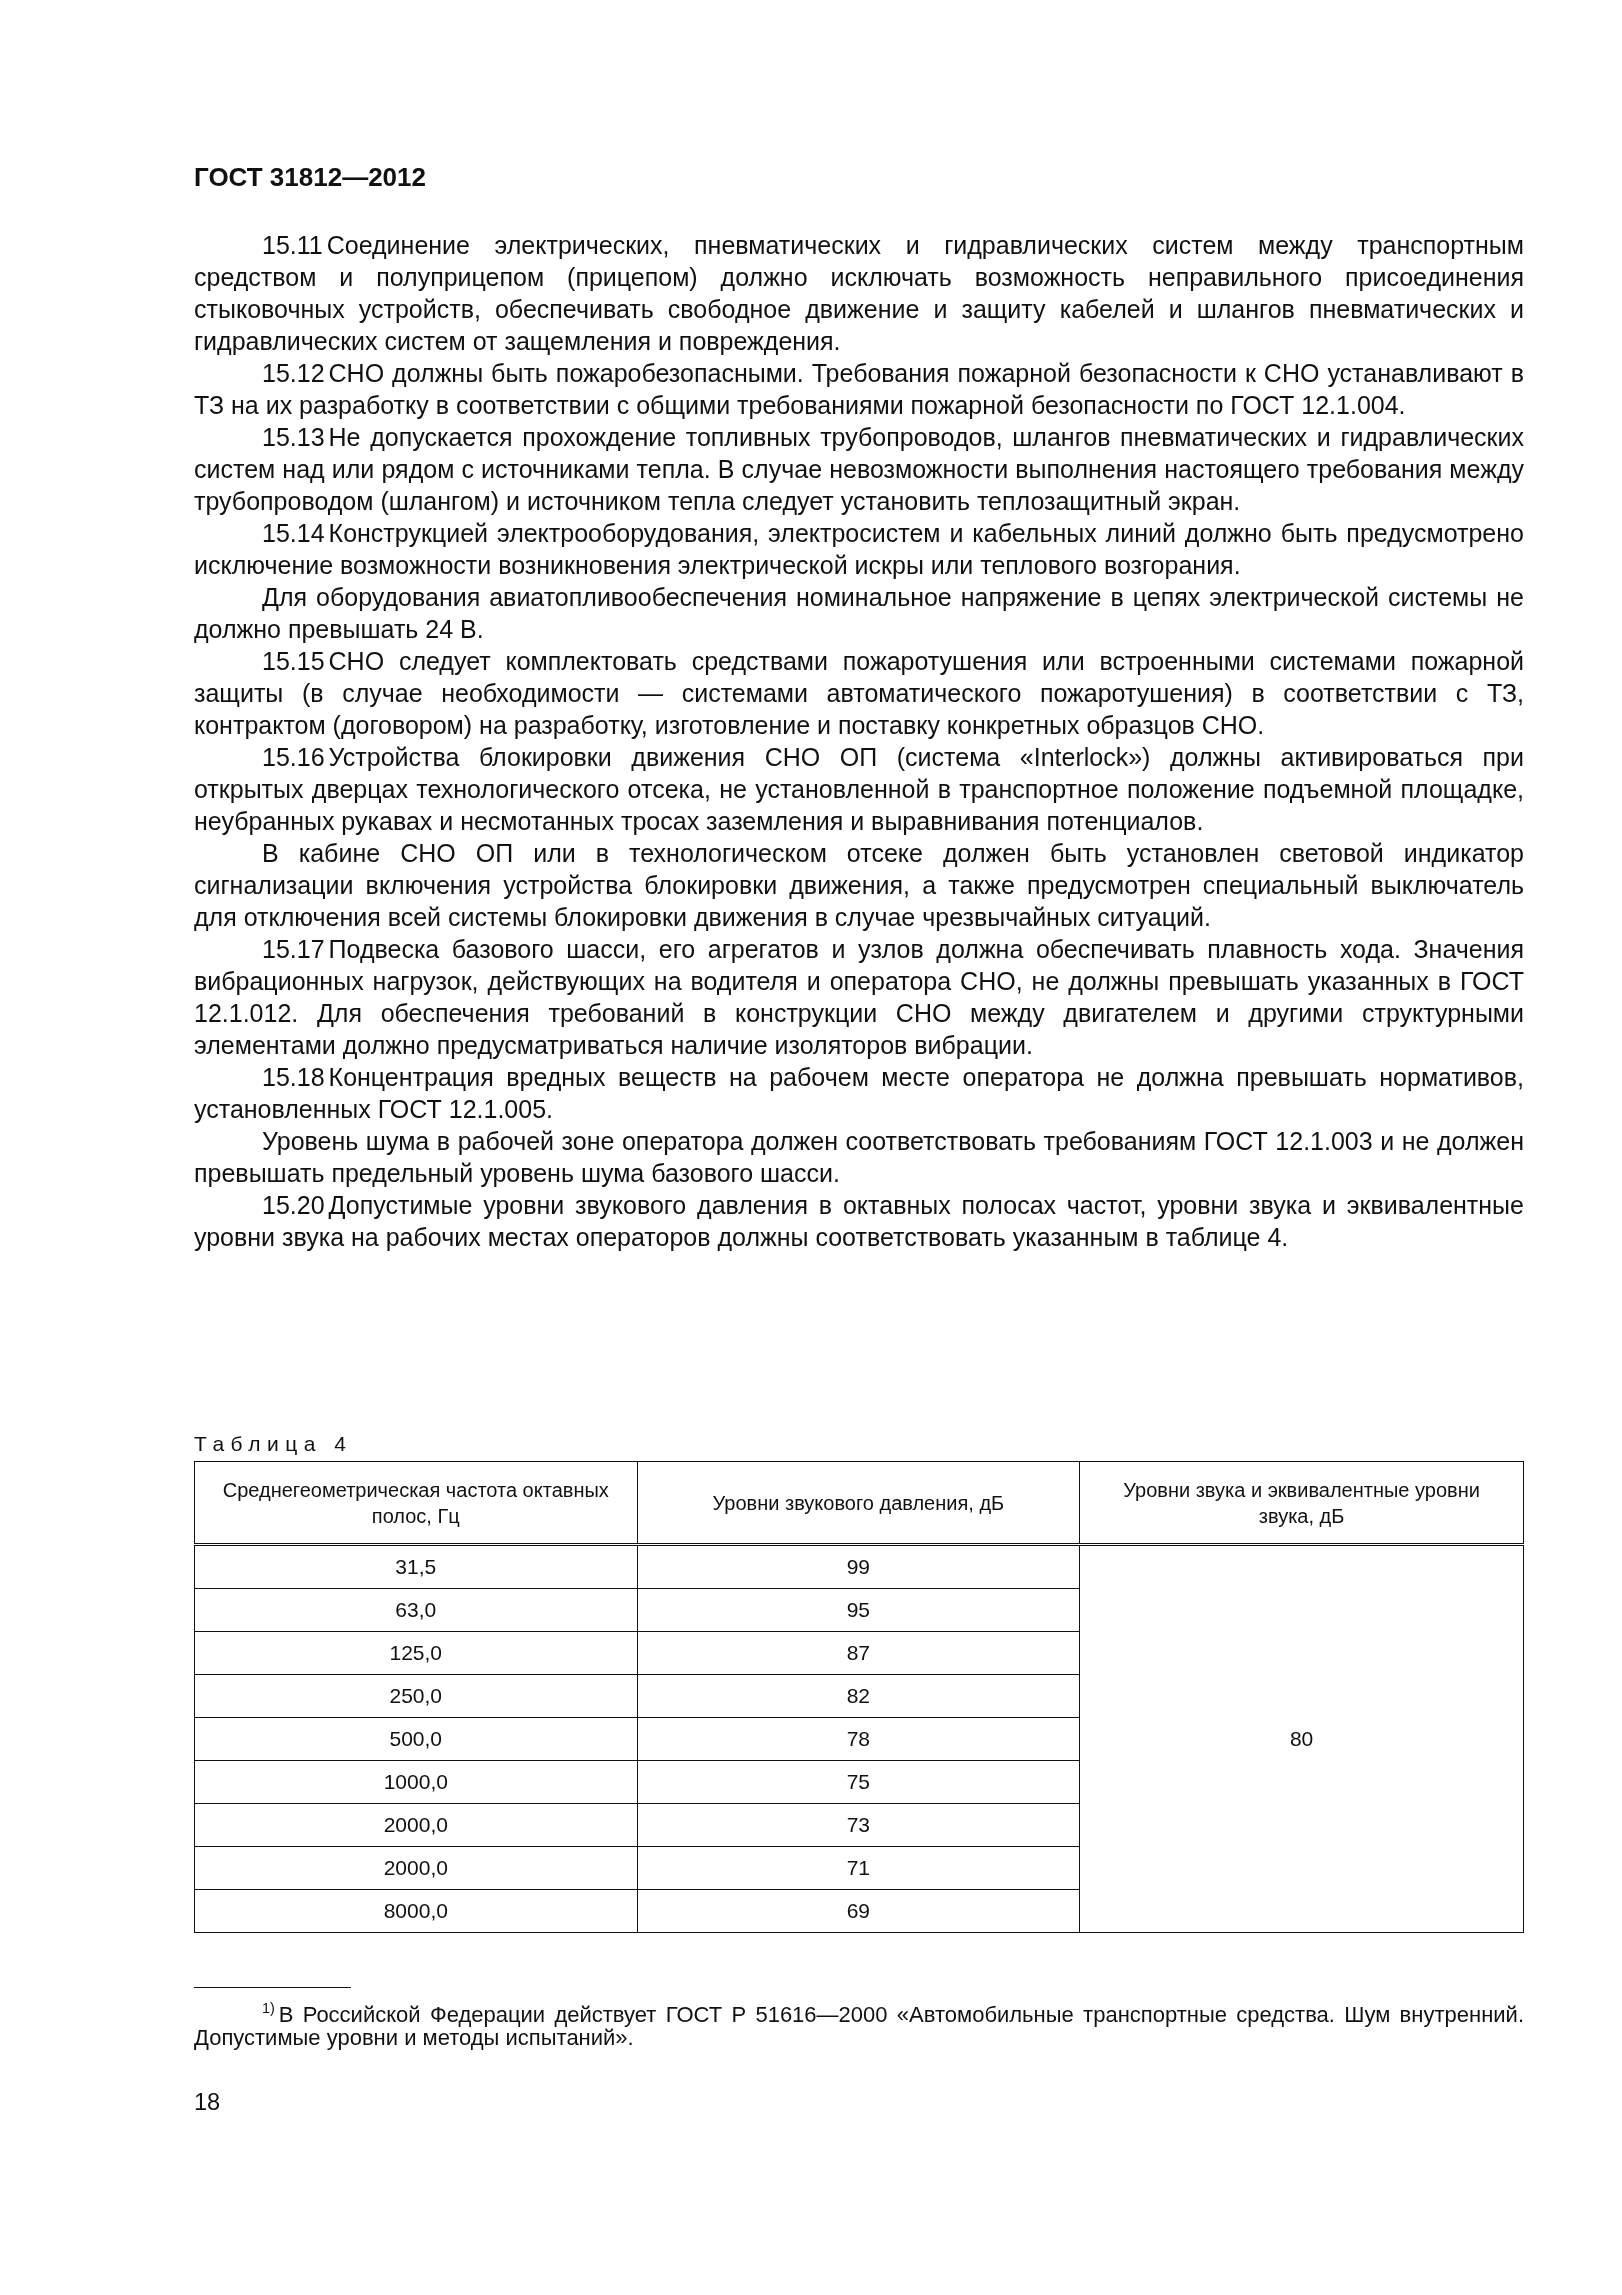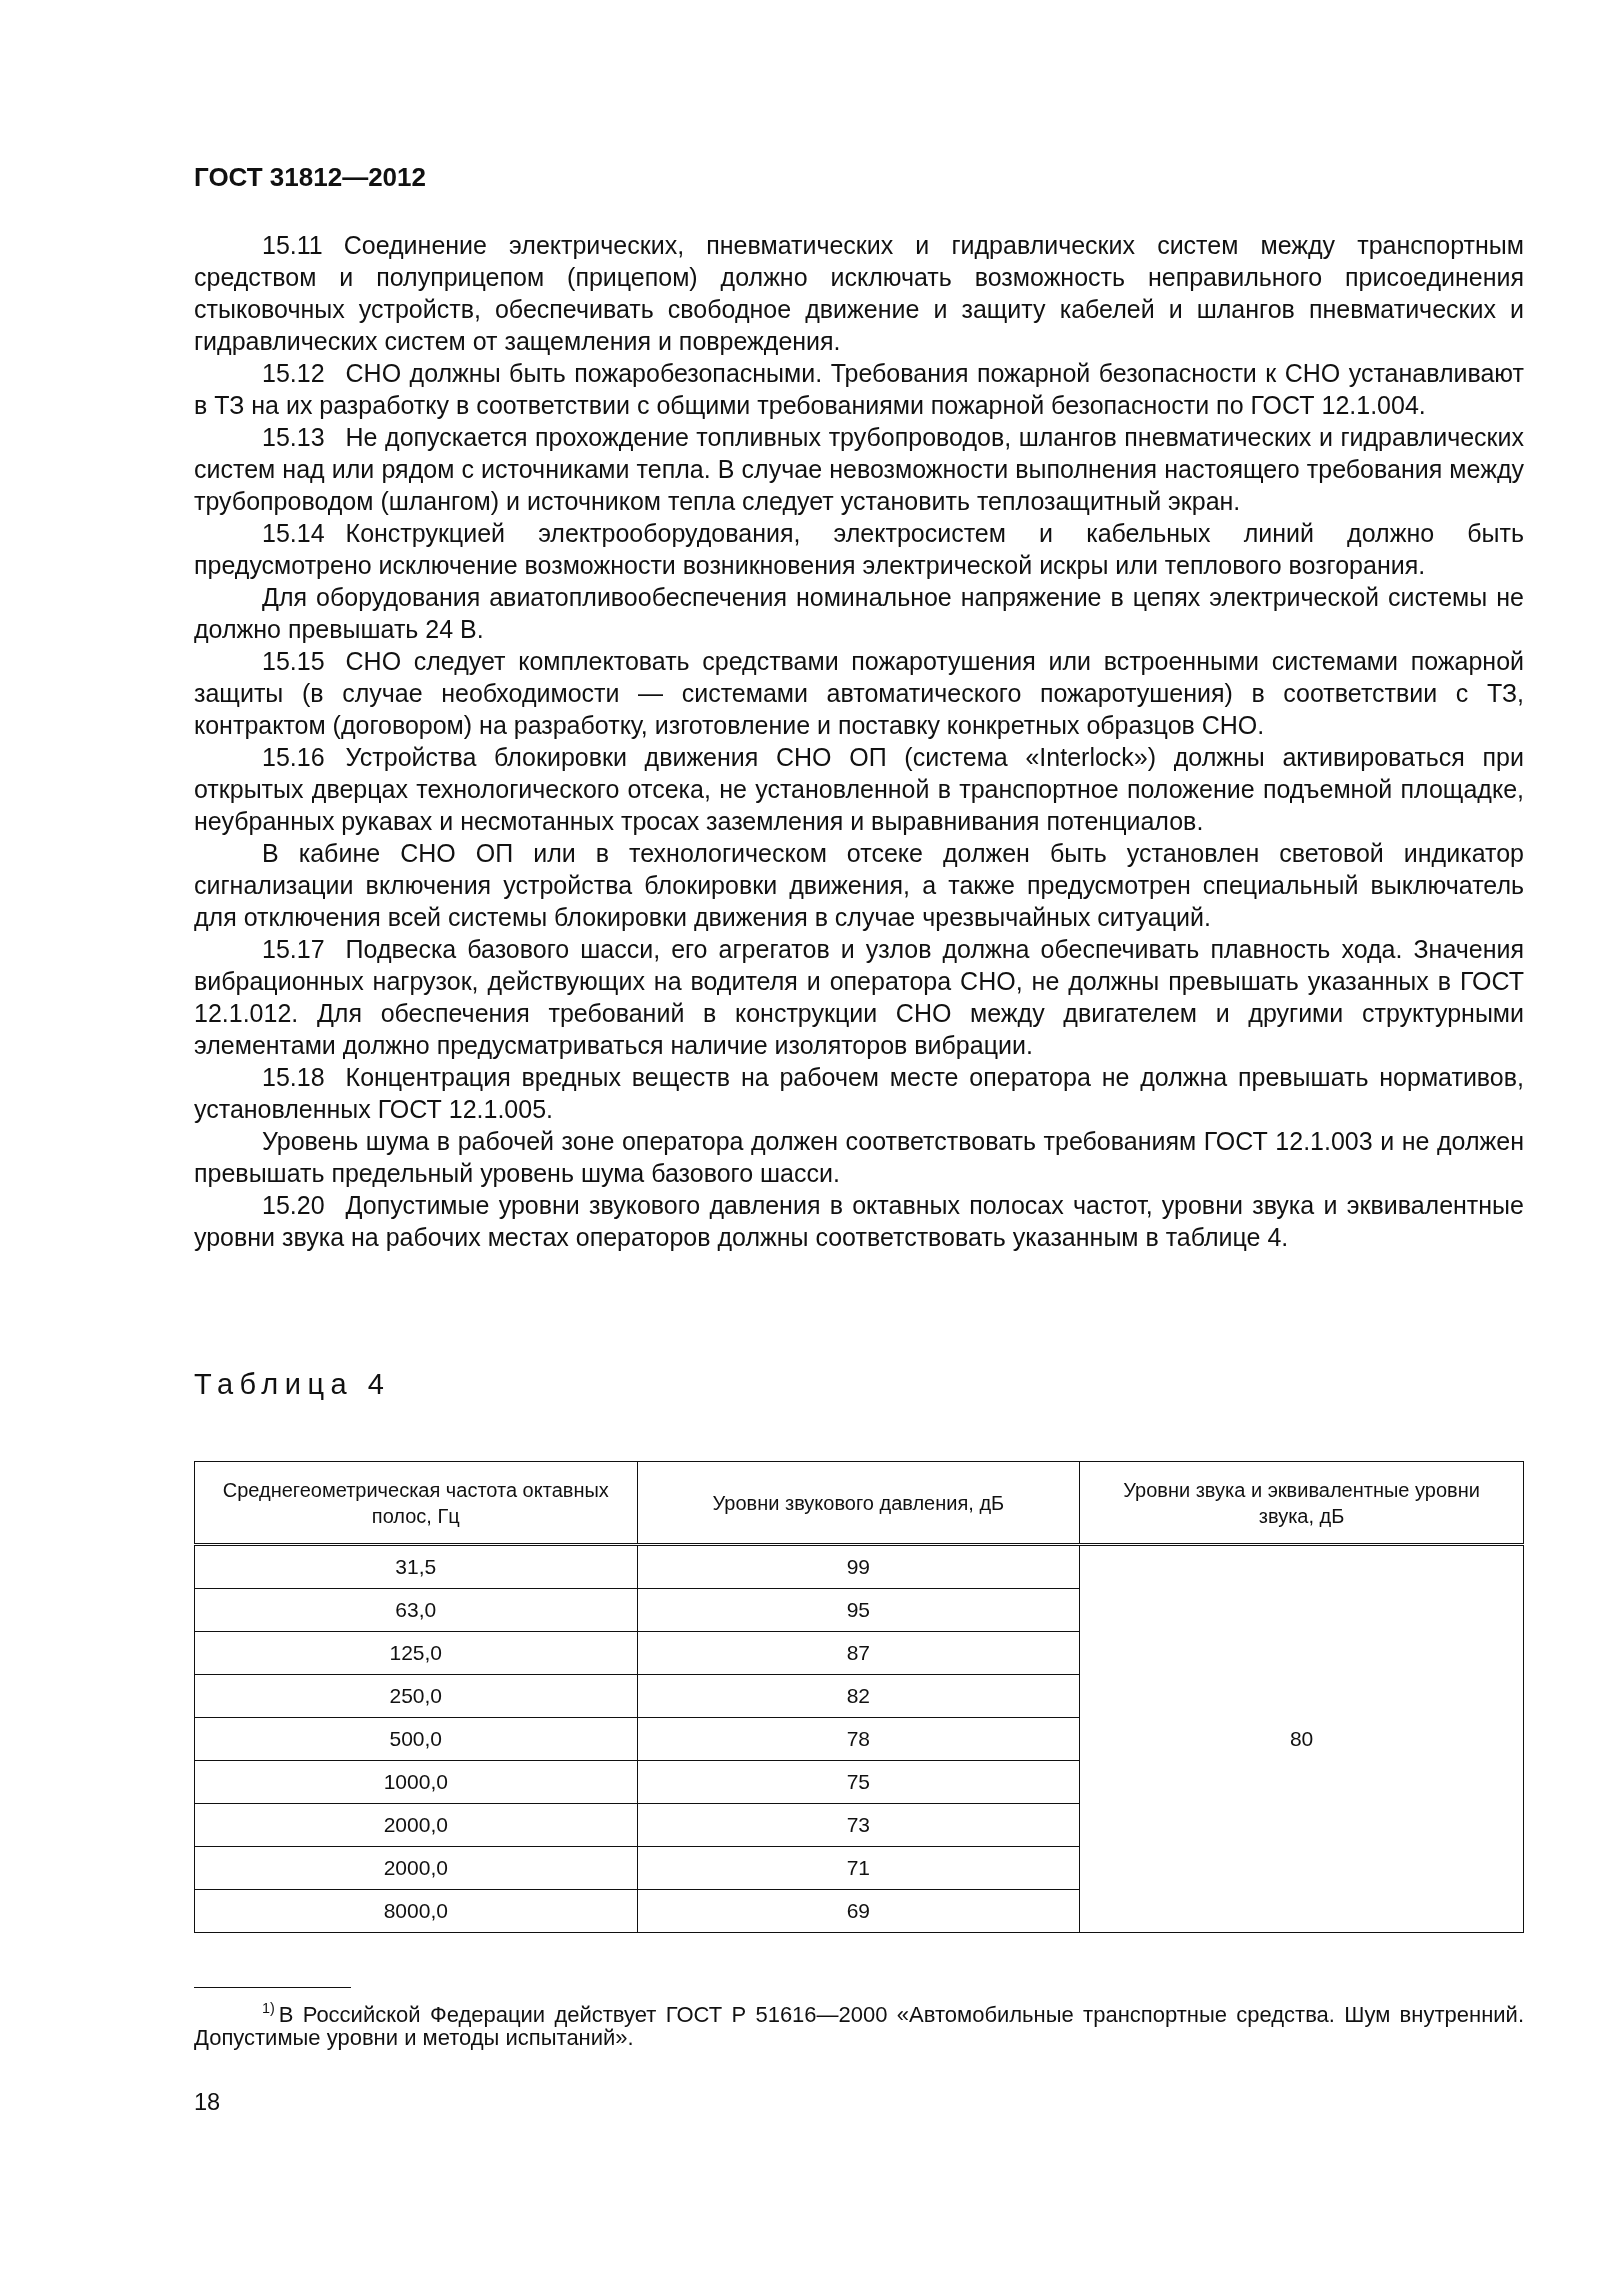--- a/index.html
+++ b/index.html
@@ -1,21 +1,21 @@
 <!DOCTYPE html>
 <html style="font-size:10.5px"><head>
 <meta charset="utf-8">
 <style>
   html, body { margin: 0; padding: 0; background: #ffffff; }
   body { width: 1623px; height: 2295px; position: relative; overflow: hidden; color: #111; font-family: "Liberation Sans", sans-serif; }
   .page-header { position: absolute; left: 194px; top: 162px; font-size: 26px; font-weight: bold; letter-spacing: 0px; }
   .body-text { position: absolute; left: 194px; top: 229px; width: 1330px; font-size: 25px; line-height: 32px; text-align: justify; }
   .body-text p { margin: 0; text-indent: 68px; }
-  .body-text p .num { margin-right: 21px; }
-  .table-caption { position: absolute; left: 194px; top: 1368px; font-size: 29px; letter-spacing: 6.5px; }
+  .body-text p .num { margin-right: 4px; }
+  .table-caption { position: absolute; left: 194px; top: 1432px; font-size: 21px; letter-spacing: 6.5px; }
   .table-wrap { position: absolute; left: 194px; top: 1461px; width: 1330px; }
   table { border-collapse: collapse; width: 100%; table-layout: fixed; }
   th, td { border: 1.3px solid #111; text-align: center; vertical-align: middle; padding: 0; }
   th { font-weight: normal; font-size: 20px; line-height: 26px; height: 81px; padding: 0 13px; }
   thead tr { border-bottom: 3.9px double #111; }
   td { font-size: 21px; height: 42px; }
   .col1 { width: 33.3%; }
   .col2 { width: 33.3%; }
   .col3 { width: 33.4%; }
   .fn-rule { position: absolute; left: 194px; top: 1987px; width: 157px; border-top: 1.3px solid #111; }

